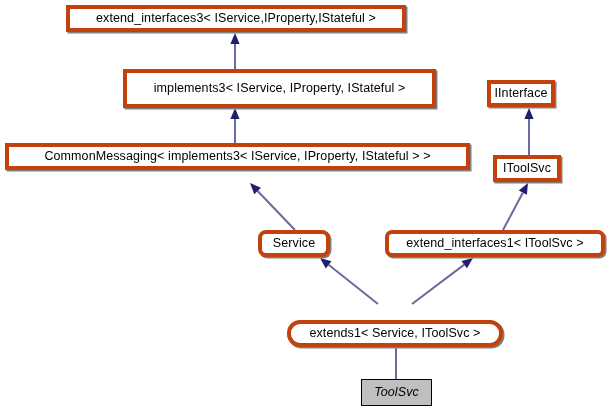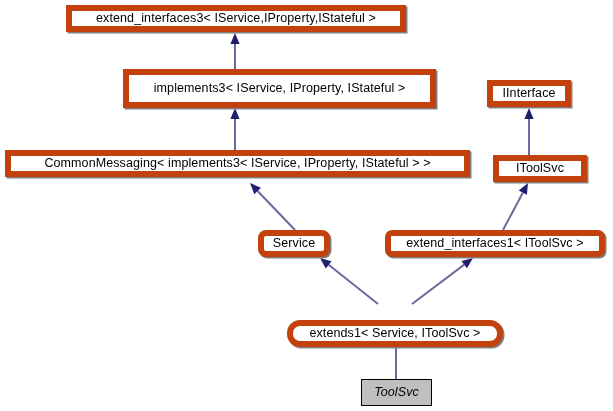--- a/index.html
+++ b/index.html
@@ -24,21 +24,21 @@
     height: 411px;
     pointer-events: none;
   }
   .node {
     position: absolute;
     box-sizing: border-box;
     display: flex;
     align-items: center;
     justify-content: center;
     background: #ffffff;
-    border: 6px solid #c2410c;
+    border: 4px solid #c2410c;
     color: #000000;
     font-size: 12.5px;
     line-height: 1;
     white-space: nowrap;
     letter-spacing: 0.1px;
   }
   .node.shadowed {
     box-shadow: 1.5px 1.5px 0 0 #808080;
   }
   .node.highlight {
@@ -88,27 +88,27 @@
         <polygon points="396,332 400.6,343 391.4,343" fill="#1f1f6e"></polygon>
       </g>
     </svg>
   <div id="node-layer">
       <div class="node shadowed" style="left: 66px; top: 5px; width: 340px; height: 27px;">
         <span class="node-label">extend_interfaces3&lt; IService,IProperty,IStateful &gt;</span>
       </div>
       <div class="node shadowed" style="left: 79px; top: 69px; width: 313px; height: 39px; margin-left: 44px;">
         <span class="node-label">implements3&lt; IService, IProperty, IStateful &gt;</span>
       </div>
-      <div class="node shadowed" style="left: 487px; top: 80px; width: 84px; height: 27px;">
+      <div class="node shadowed" style="left: 487px; top: 80px; width: 68px; height: 27px;">
         <span class="node-label">IInterface</span>
       </div>
-      <div class="node shadowed" style="left: 5px; top: 150px; width: 465px; height: 27px;">
+      <div class="node shadowed" style="left: 5px; top: 143px; width: 465px; height: 27px;">
         <span class="node-label">CommonMessaging&lt; implements3&lt; IService, IProperty, IStateful &gt; &gt;</span>
       </div>
-      <div class="node shadowed" style="left: 493px; top: 155px; width: 94px; height: 27px;">
+      <div class="node shadowed" style="left: 493px; top: 155px; width: 68px; height: 27px;">
         <span class="node-label">IToolSvc</span>
       </div>
       <div class="node shadowed" style="left: 258px; top: 230px; width: 72px; height: 27px; border-radius: 8px;">
         <span class="node-label">Service</span>
       </div>
       <div class="node shadowed" style="left: 385px; top: 230px; width: 220px; height: 27px; border-radius: 7px;">
         <span class="node-label">extend_interfaces1&lt; IToolSvc &gt;</span>
       </div>
       <div class="node shadowed" style="left: 287px; top: 320px; width: 216px; height: 27px; border-radius: 13px;">
         <span class="node-label">extends1&lt; Service, IToolSvc &gt;</span>

